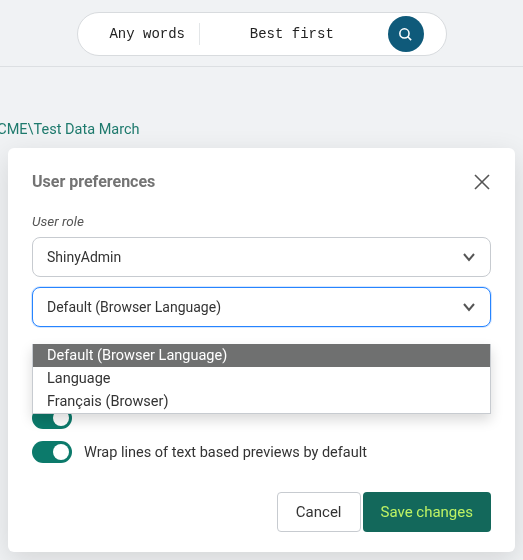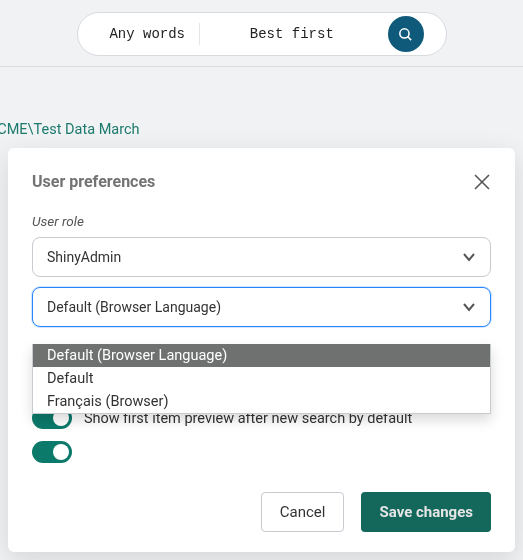--- a/index.html
+++ b/index.html
@@ -129,32 +129,32 @@
     border-radius: 50%;
     background: #fff;
     position: absolute;
     top: 3px; left: 3px;
   }
   .toggle.on .knob { left: auto; right: 3px; }
   .toggle-label { font-size: 14.5px; color: #333; }
   .footer {
     position: absolute;
     right: 24px; bottom: 20px;
-    display: flex; gap: 17px;
+    display: flex; gap: 2px;
   }
   .btn {
     height: 40px;
     border-radius: 4px;
     font-size: 15px;
     padding: 0 18px;
     display: flex; align-items: center; justify-content: center;
     cursor: pointer;
   }
   .btn.secondary { background: #fff; border: 1px solid #c7cbd0; color: #333; }
-  .btn.primary { background: #13685b; color: #e5e5e5; border: none; font-weight: bold; }
+  .btn.primary { background: #13685b; color: #bef264; border: none; }
 </style>
 </head>
 <body>
 
 <div class="search-bar">
   <span class="search-seg">Any words</span>
   <span class="search-seg" style="border-right:none">Best first</span>
   <div class="search-btn">
     <svg viewBox="0 0 24 24" fill="none" stroke-width="2.2">
         <circle cx="10.5" cy="10.5" r="6.5"></circle>
@@ -186,35 +186,35 @@
 
   <div class="select-wrap focused">
     <span>Default (Browser Language)</span>
     <span class="chev"><svg viewBox="0 0 14 14">
           <polyline points="2,4 7,10 12,4"></polyline>
         </svg></span>
   </div>
 
   <div class="dropdown-list">
     <div class="dropdown-item sel">Default (Browser Language)</div>
-    <div class="dropdown-item">Default</div>
+    <div class="dropdown-item">Language</div>
     <div class="dropdown-item">Français (Browser)</div>
   </div>
 
   <div class="toggles">
     <div class="toggle-row">
       <div class="toggle on">
           <div class="knob"></div>
         </div>
-      <div class="toggle-label">Show first item preview after new search by default</div>
     </div>
     <div class="toggle-row">
       <div class="toggle on">
           <div class="knob"></div>
         </div>
+      <div class="toggle-label">Wrap lines of text based previews by default</div>
     </div>
   </div>
 
   <div class="footer">
     <div class="btn secondary">Cancel</div>
     <div class="btn primary">Save changes</div>
   </div>
 </div>
 
 </body></html>

